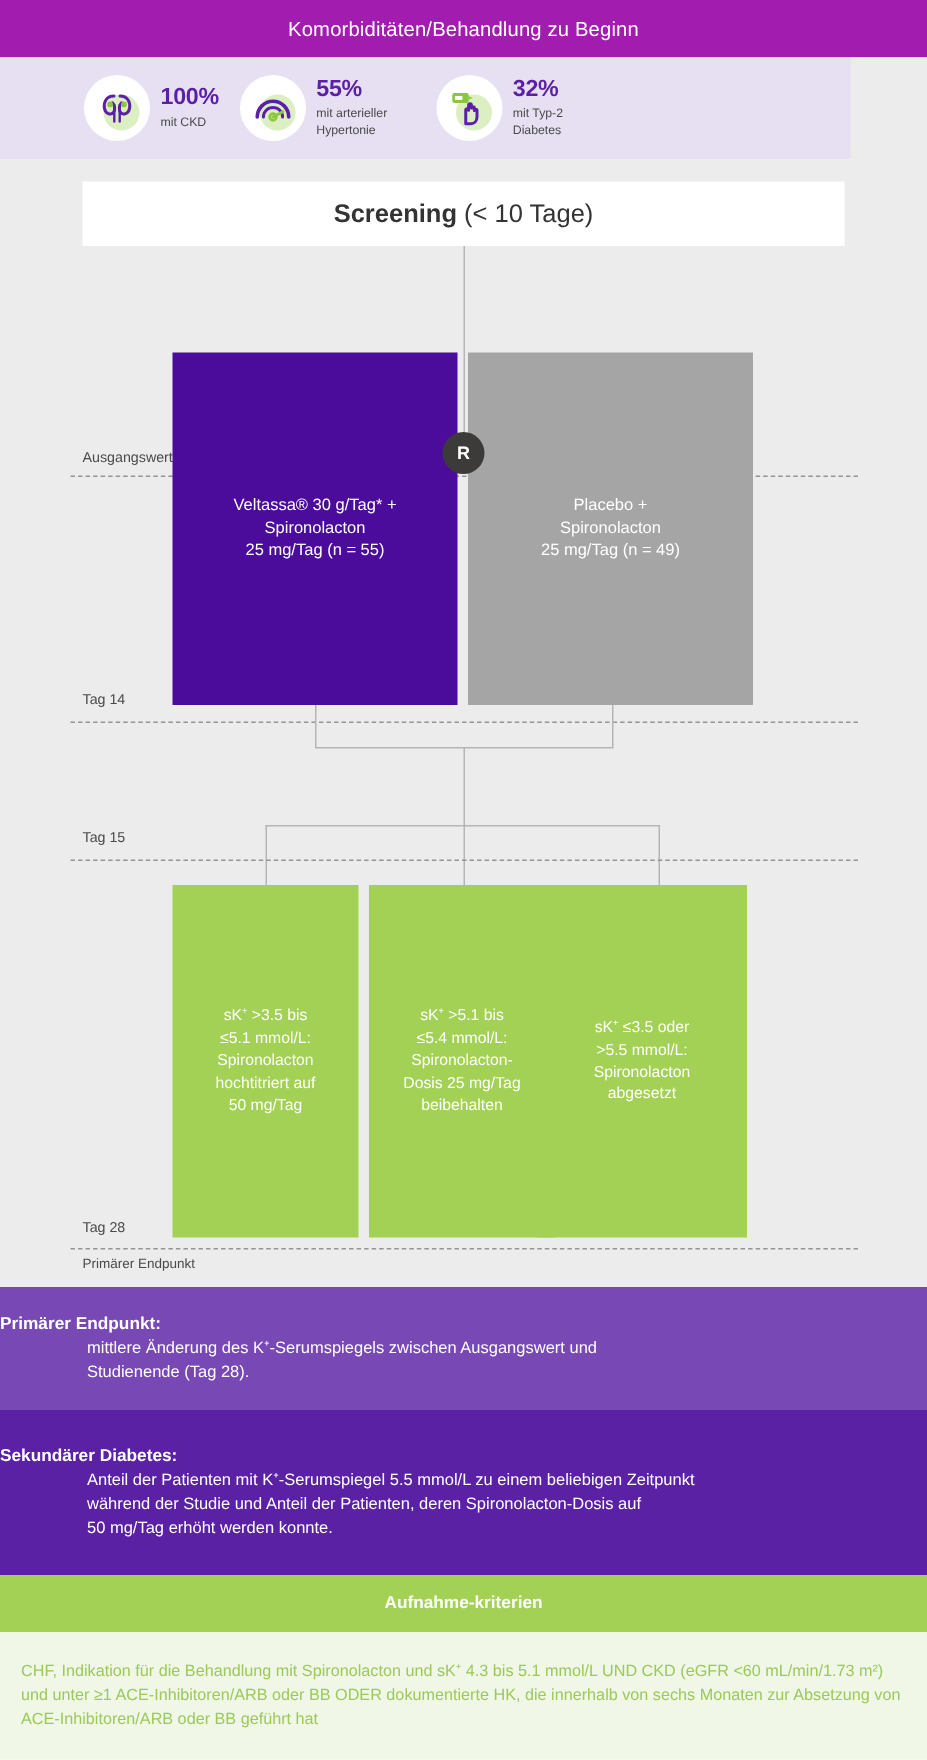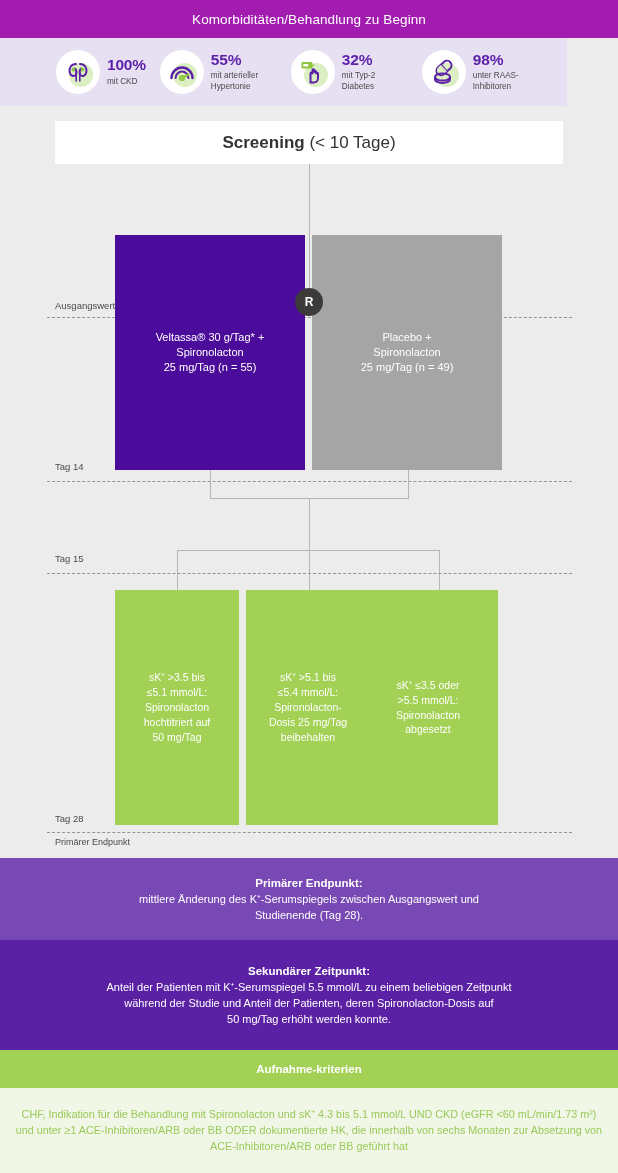--- a/index.html
+++ b/index.html
@@ -188,21 +188,21 @@
     white-space: pre-line;
     padding: 0 6px;
   }
 
   
   .band {
     position: absolute;
     left: 0;
     width: 618px;
     box-sizing: border-box;
-    text-align: center;
+    text-align: left;
   }
   .band-primary {
     top: 858px; height: 82px;
     background: #7848B4;
     padding-top: 19px;
   }
   .band-secondary {
     top: 940px; height: 110px;
     background: #5B21A5;
     padding-top: 25px;
@@ -300,38 +300,20 @@
                    C13.4 10.9 15.3 10.9 15.3 12.2 L15.3 14 C15.3 12.8 17.2 12.8 17.2 14
                    L17.2 15.6 C17.2 14.5 19 14.5 19 15.7 L19 20 C19 23 17 24.5 15 24.5 Z" fill="none" stroke="#5B1FA8" stroke-width="2" stroke-linejoin="round"></path>
         </svg>
       </div>
       <div class="stat-text">
         <div class="stat-pct">32%</div>
         <div class="stat-label">mit Typ-2 Diabetes</div>
       </div>
     </div>
 
-    <div class="stat">
-      <div class="stat-icon">
-        <span class="blob"></span>
-        <svg width="28" height="28" viewBox="0 0 28 28">
-          <g transform="rotate(-42 14 10)">
-            <rect x="5.5" y="5.5" width="17" height="9" rx="4.5" fill="none" stroke="#5B1FA8" stroke-width="2"></rect>
-            <path d="M14 5.5 L14 14.5" stroke="#5B1FA8" stroke-width="1.8"></path>
-            <path d="M6 10 A4.5 4.5 0 0 1 10.5 5.5 L14 5.5 L14 14.5 L10.5 14.5 A4.5 4.5 0 0 1 6 10 Z" fill="#DCEFC3" opacity=".85"></path>
-          </g>
-          <ellipse cx="12.5" cy="19" rx="7.5" ry="3.6" fill="none" stroke="#5B1FA8" stroke-width="2"></ellipse>
-          <path d="M5 19 L5 21.4 A7.5 3.6 0 0 0 20 21.4 L20 19" fill="none" stroke="#5B1FA8" stroke-width="2"></path>
-        </svg>
-      </div>
-      <div class="stat-text">
-        <div class="stat-pct">98%</div>
-        <div class="stat-label">unter RAAS-Inhibitoren</div>
-      </div>
-    </div>
 
   </div>
 
   <div class="flow">
 
     <div class="screening-box">
       <div class="screening-text">
         <b>Screening</b><span> (&lt; 10 Tage)</span>
       </div>
     </div>
@@ -400,21 +382,21 @@
 
   </div>
 
   <div class="band band-primary">
     <div class="band-title">Primärer Endpunkt:</div>
     <div class="band-body">mittlere Änderung des K⁺-Serumspiegels zwischen Ausgangswert und
 Studienende (Tag 28).</div>
   </div>
 
   <div class="band band-secondary">
-    <div class="band-title">Sekundärer Zeitpunkt:</div>
+    <div class="band-title">Sekundärer Diabetes:</div>
     <div class="band-body">Anteil der Patienten mit K⁺-Serumspiegel 5.5 mmol/L zu einem beliebigen Zeitpunkt
 während der Studie und Anteil der Patienten, deren Spironolacton-Dosis auf
 50 mg/Tag erhöht werden konnte.</div>
   </div>
 
   <div class="band band-criteria-head">
     <div class="criteria-head-text">Aufnahme-kriterien</div>
   </div>
   <div class="band band-criteria-body">
     <div class="criteria-body-text">CHF, Indikation für die Behandlung mit Spironolacton und sK⁺ 4.3 bis 5.1 mmol/L UND CKD (eGFR &lt;60 mL/min/1.73 m²) und unter  ≥1 ACE-Inhibitoren/ARB oder BB ODER dokumentierte HK, die innerhalb von sechs Monaten zur Absetzung von ACE-Inhibitoren/ARB oder BB geführt hat</div>

